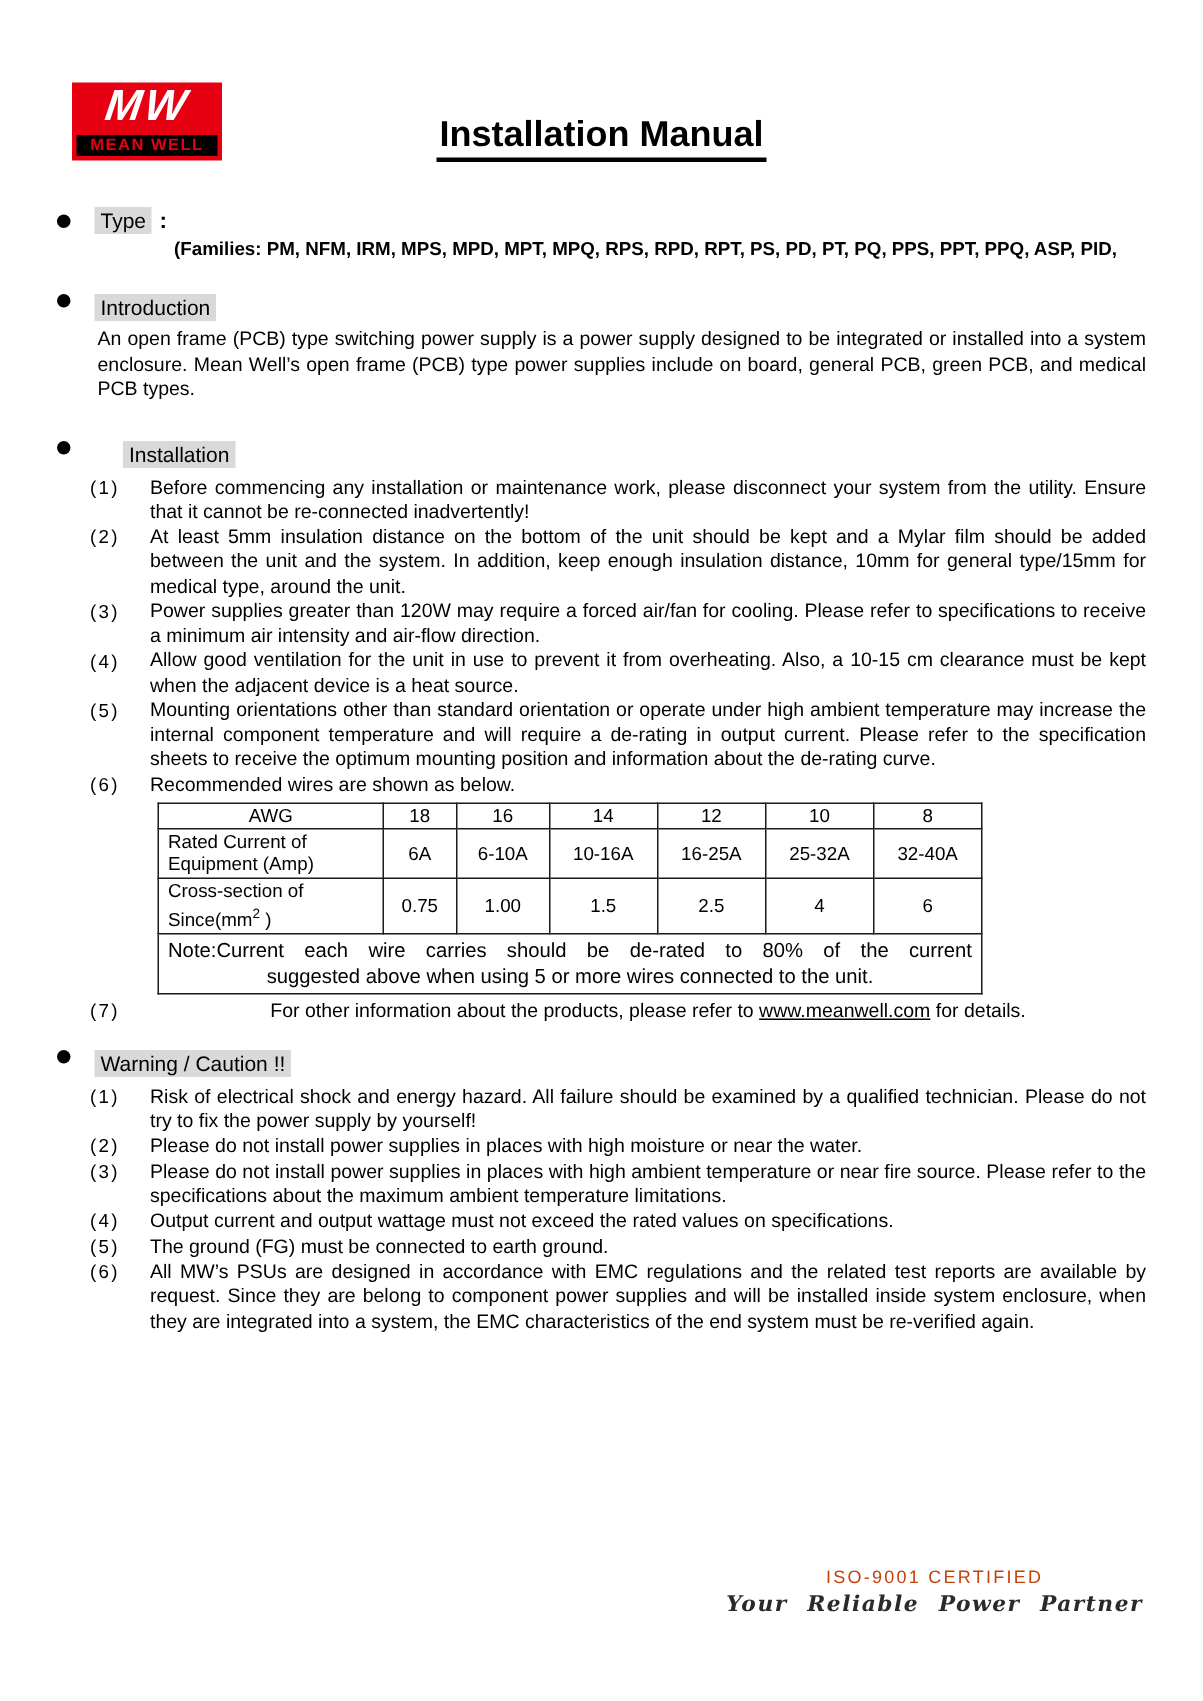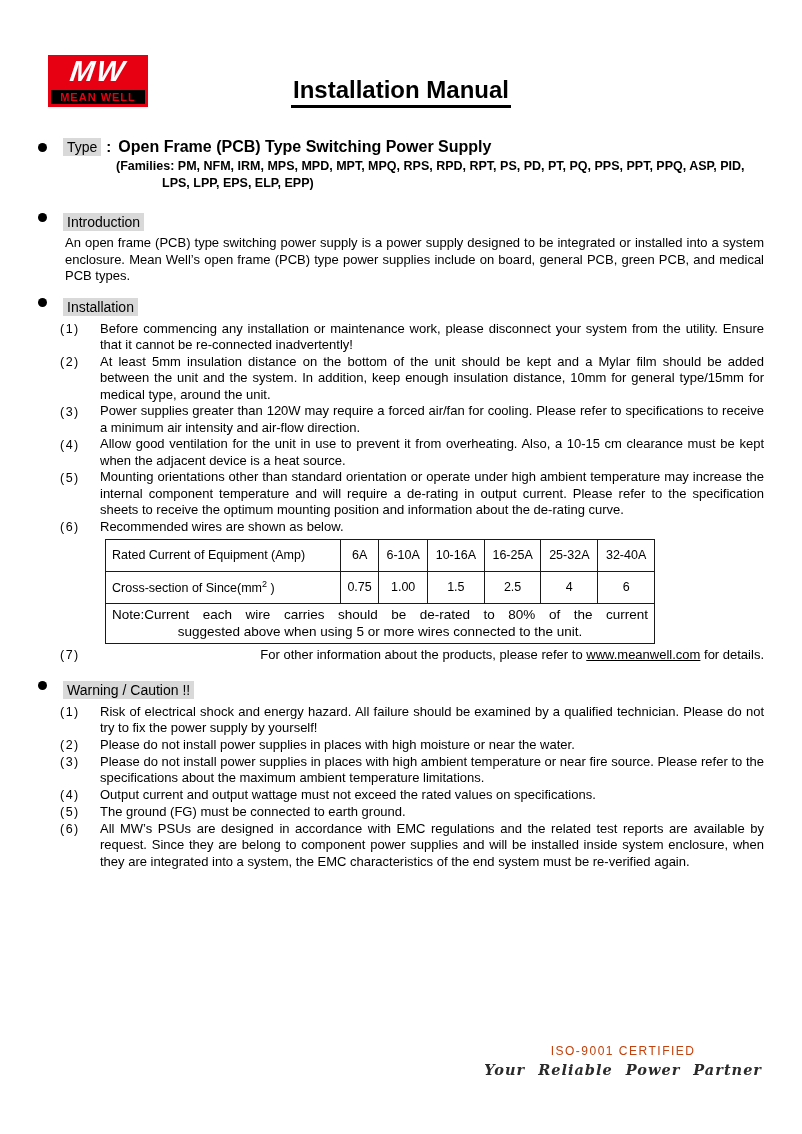--- a/index.html
+++ b/index.html
@@ -43,21 +43,21 @@
   .type-colon { font-weight:bold; font-size:15px; margin:0 7px 0 5px; }
   .type-heading { font-weight:bold; font-size:16px; }
   .families { margin-left:78px; font-weight:bold; font-size:12.5px; line-height:17px; margin-top:2px; }
   .families-l2 { margin-left:46px; }
   
   .intro-head { margin-top:21px; }
   .body-par {
     margin-left:27px; margin-top:4px; font-size:13px; line-height:16.5px;
     text-align:justify;
   }
-  .inst-head { margin-top:13px; }
+  .inst-head { margin-top:26px;gap:19px; }
   .items { margin-top:5px; }
   .item { display:flex; margin-left:22px; }
   .num {
     width:40px; flex-shrink:0; font-size:12.5px; line-height:16.5px;
     letter-spacing:1.5px; padding-top:0.5px;
   }
   .itext { flex:1; font-size:13px; line-height:16.5px; text-align:justify; }
   
   table.wires {
     margin:3px 0 0 67px; width:550px; border-collapse:collapse;
@@ -97,25 +97,23 @@
     </div>
     <div class="title-wrap">
       <span class="title">Installation Manual</span>
     </div>
   </div>
 
   <div class="sec-head type-row">
     <span class="bullet"></span>
     <span class="hl">Type</span>
     <span class="type-colon">:</span>
-    <span class="type-heading">Open Frame (PCB) Type Switching Power Supply</span>
   </div>
   <div class="families">
     <div>(Families: PM, NFM, IRM, MPS, MPD, MPT, MPQ, RPS, RPD, RPT, PS, PD, PT, PQ, PPS, PPT, PPQ, ASP, PID,</div>
-    <div class="families-l2">LPS, LPP, EPS, ELP, EPP)</div>
   </div>
 
   <div class="sec-head intro-head">
     <span class="bullet"></span>
     <span class="hl">Introduction</span>
   </div>
   <div class="body-par">An open frame (PCB) type switching power supply is a power supply designed to be integrated or installed into a system enclosure. Mean Well’s open frame (PCB) type power supplies include on board, general PCB, green PCB, and medical PCB types.</div>
 
   <div class="sec-head inst-head">
     <span class="bullet"></span>
@@ -143,20 +141,29 @@
       <div class="itext">Mounting orientations other than standard orientation or operate under high ambient temperature may increase the internal component temperature and will require a de-rating in output current. Please refer to the specification sheets to receive the optimum mounting position and information about the de-rating curve.</div>
     </div>
     <div class="item">
       <span class="num">(6)</span>
       <div class="itext">Recommended wires are shown as below.</div>
     </div>
   </div>
 
   <table class="wires">
     <tbody>
+        <tr>
+      <td style="width:150px">AWG</td>
+      <td>18</td>
+      <td>16</td>
+      <td>14</td>
+      <td>12</td>
+      <td>10</td>
+      <td>8</td>
+    </tr>
     <tr class="vals">
       <td class="lbl">Rated Current of Equipment (Amp)</td>
       <td>6A</td>
       <td>6-10A</td>
       <td>10-16A</td>
       <td>16-25A</td>
       <td>25-32A</td>
       <td>32-40A</td>
     </tr>
     <tr class="vals">
@@ -172,21 +179,21 @@
       <td class="note-cell" colspan="7">
         <div class="note-l1">Note:Current each wire carries should be de-rated to 80% of the current</div>
         <div class="note-l2">suggested above when using 5 or more wires connected to the unit.</div>
       </td>
     </tr>
   </tbody>
     </table>
 
   <div class="item" style="margin-top:3px">
     <span class="num">(7)</span>
-    <div class="itext" style="text-align:right"><span>For other information about the products, please refer to </span><span class="link">www.meanwell.com</span><span> for details.</span></div>
+    <div class="itext" style="text-align:center"><span>For other information about the products, please refer to </span><span class="link">www.meanwell.com</span><span> for details.</span></div>
   </div>
 
   <div class="sec-head warn-head">
     <span class="bullet"></span>
     <span class="hl">Warning / Caution !!</span>
   </div>
   <div class="items">
     <div class="item">
       <span class="num">(1)</span>
       <div class="itext">Risk of electrical shock and energy hazard. All failure should be examined by a qualified technician. Please do not try to fix the power supply by yourself!</div>

